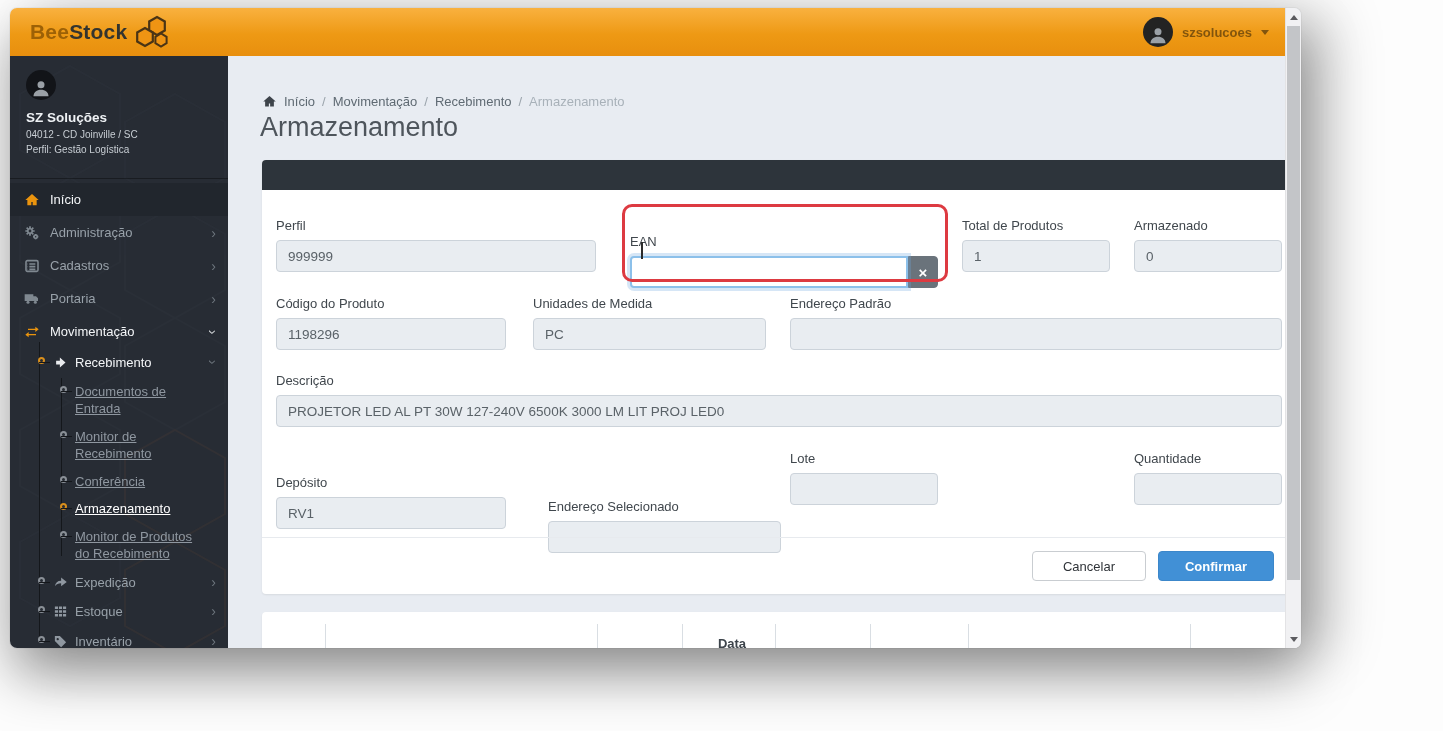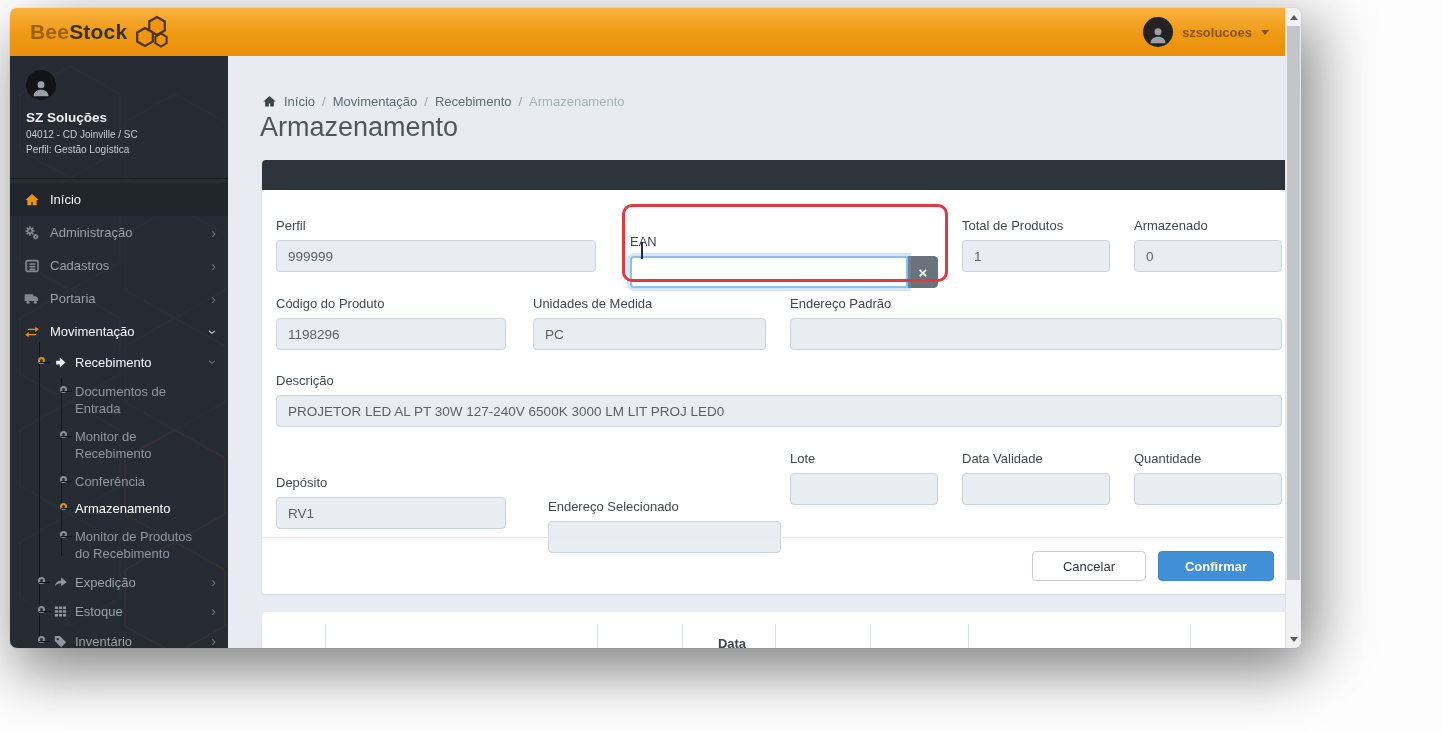--- a/index.html
+++ b/index.html
@@ -57,21 +57,21 @@
   .nav-item.on .nico { color:#ea940e; }
   .nav-item.shaded { background:#21262d; }
   .chev { margin-left:auto; font-size:14px; color:#6d757d; line-height:1; }
   .chev.down { transform:rotate(90deg); }
   .nav-item.on .chev { color:#d6dadd; }
   
   .submenu { position:relative; }
   .vline1 { position:absolute; left:29px; top:-6px; bottom:16px; width:1px; background:#14171b; }
   .sub1, .sub2 { display:flex; align-items:flex-start; position:relative; cursor:pointer; font-size:13px; }
   .sub1 { padding:6px 12px 6px 44px; }
-  .sub2 { padding:5px 12px 5px 66px; color:#8f97a0; }
+  .sub2 { padding:5px 12px 5px 66px; color:#8f97a0;text-decoration:underline; }
   .dash1 { position:absolute; left:29px; top:14px; width:11px; height:1px; background:#14171b; }
   .dash2 { position:absolute; left:51px; top:13px; width:11px; height:1px; background:#14171b; }
   .vline2 { position:absolute; left:51px; top:0; bottom:12px; width:1px; background:#14171b; }
   .bullet {
     width:7px; height:7px; border-radius:50%; border:2px solid #8a9097;
     margin:3px 8px 0 -16px; flex:0 0 auto;
   }
   .bullet.orange { border-color:#d98f1c; }
   .sub1 .sico { width:15px; height:15px; margin-right:7px; margin-top:1px; color:#8f97a0; flex:0 0 auto; }
   .sub1.on { color:#f4f6f8; }
@@ -387,24 +387,20 @@
           <input class="f-input" readonly="" value="RV1" style="">
         </div>
         <div class="field" style="left:286px; top:261px; width:233px;margin-top:48px;">
           <div class="f-label">Endereço Selecionado</div>
           <input class="f-input" readonly="" value="" style="">
         </div>
         <div class="field" style="left:528px; top:261px; width:148px;">
           <div class="f-label">Lote</div>
           <input class="f-input" readonly="" value="" style="">
         </div>
-        <div class="field" style="left:700px; top:261px; width:148px;">
-          <div class="f-label">Data Validade</div>
-          <input class="f-input" readonly="" value="" style="">
-        </div>
         <div class="field" style="left:872px; top:261px; width:148px;">
           <div class="f-label">Quantidade</div>
           <input class="f-input" readonly="" value="" style="">
         </div>
 
         <div class="hdivider"></div>
         <div class="btn btn-cancel">Cancelar</div>
         <div class="btn btn-confirm">Confirmar</div>
       </div>
     </section>

